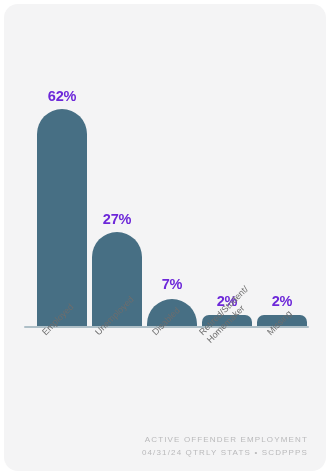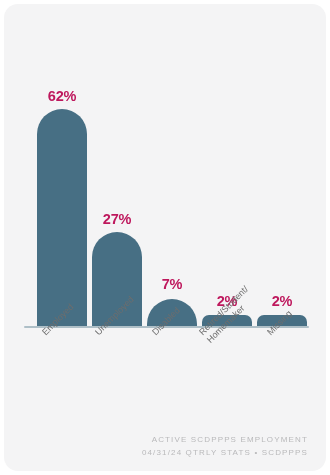--- a/index.html
+++ b/index.html
@@ -58,21 +58,21 @@
     border-top-right-radius: 25px;
   }
 
   .bar-label {
     position: absolute;
     left: 0;
     width: 50px;
     text-align: center;
     font-size: 14.5px;
     font-weight: bold;
-    color: #be185d;
+    color: #6d28d9;
     letter-spacing: -0.2px;
     white-space: nowrap;
   }
 
   
   .axis-line {
     position: absolute;
     left: 20px;
     top: 322px;
     width: 285px;
@@ -163,17 +163,17 @@
       <div class="cat-label" style="left:56px;">Unemployed</div>
       <div class="cat-label" style="left:113px;">Disabled</div>
       <div class="cat-label" style="left:160px;">Retired/Student/
 Homemaker</div>
       <div class="cat-label" style="left:228px;">Missing</div>
     </div>
 
   </div>
 
   <div class="footer">
-    <div class="footer-line">ACTIVE SCDPPPS EMPLOYMENT</div>
+    <div class="footer-line">ACTIVE OFFENDER EMPLOYMENT</div>
     <div class="footer-line">04/31/24 QTRLY STATS • SCDPPPS</div>
   </div>
 
 </div>
 
 </body></html>

